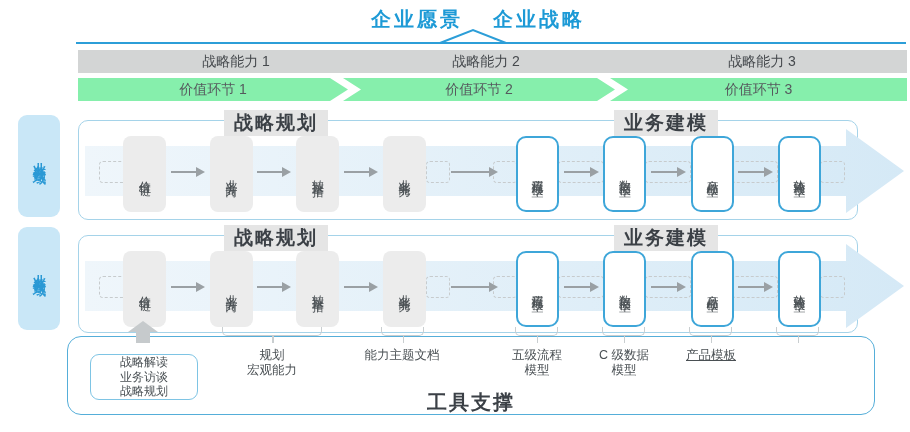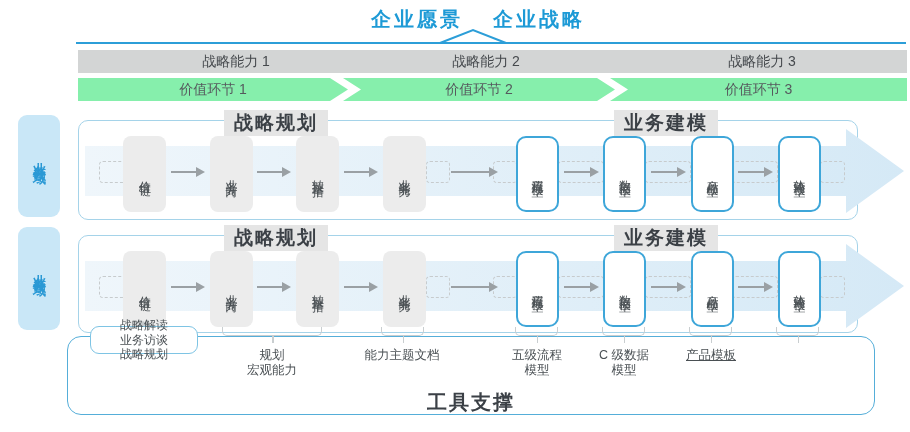--- a/index.html
+++ b/index.html
@@ -46,21 +46,21 @@
              border:1.5px solid #55aed9;border-radius:14px;box-sizing:border-box;background:#fff;}
   .tools-footer{position:absolute;left:67px;top:389px;width:808px;text-align:center;
                 font-size:20px;font-weight:bold;color:#3b4046;letter-spacing:2px;}
   .bracket{position:absolute;top:327px;height:9px;border-left:1.5px solid #c9ced0;
            border-right:1.5px solid #c9ced0;border-bottom:1.5px solid #c9ced0;
            border-radius:0 0 5px 5px;box-sizing:border-box;}
   .bracket::after{content:'';position:absolute;left:50%;bottom:-8px;width:1.5px;height:8px;background:#c9ced0;}
   .tool-label{position:absolute;top:348px;width:130px;text-align:center;font-size:12.5px;
               line-height:15px;color:#4a5054;}
   .tool-label span{display:block;}
-  .practice-box{position:absolute;left:90px;top:326px;width:108px;height:28px;
+  .practice-box{position:absolute;left:90px;top:354px;width:108px;height:46px;
                 border:1.5px solid #7ec4e4;border-radius:9px;background:#fff;box-sizing:border-box;
                 display:flex;flex-direction:column;align-items:center;justify-content:center;
                 font-size:12px;line-height:14.5px;color:#4a5054;}
   .practice-box span{display:block;}
   .uparrow-head{position:absolute;left:128px;top:321px;width:0;height:0;
                 border-left:15px solid transparent;border-right:15px solid transparent;
                 border-bottom:11px solid #c6cacc;}
   .uparrow-shaft{position:absolute;left:136px;top:332px;width:14px;height:11px;background:#c6cacc;}
 </style>
 </head>

